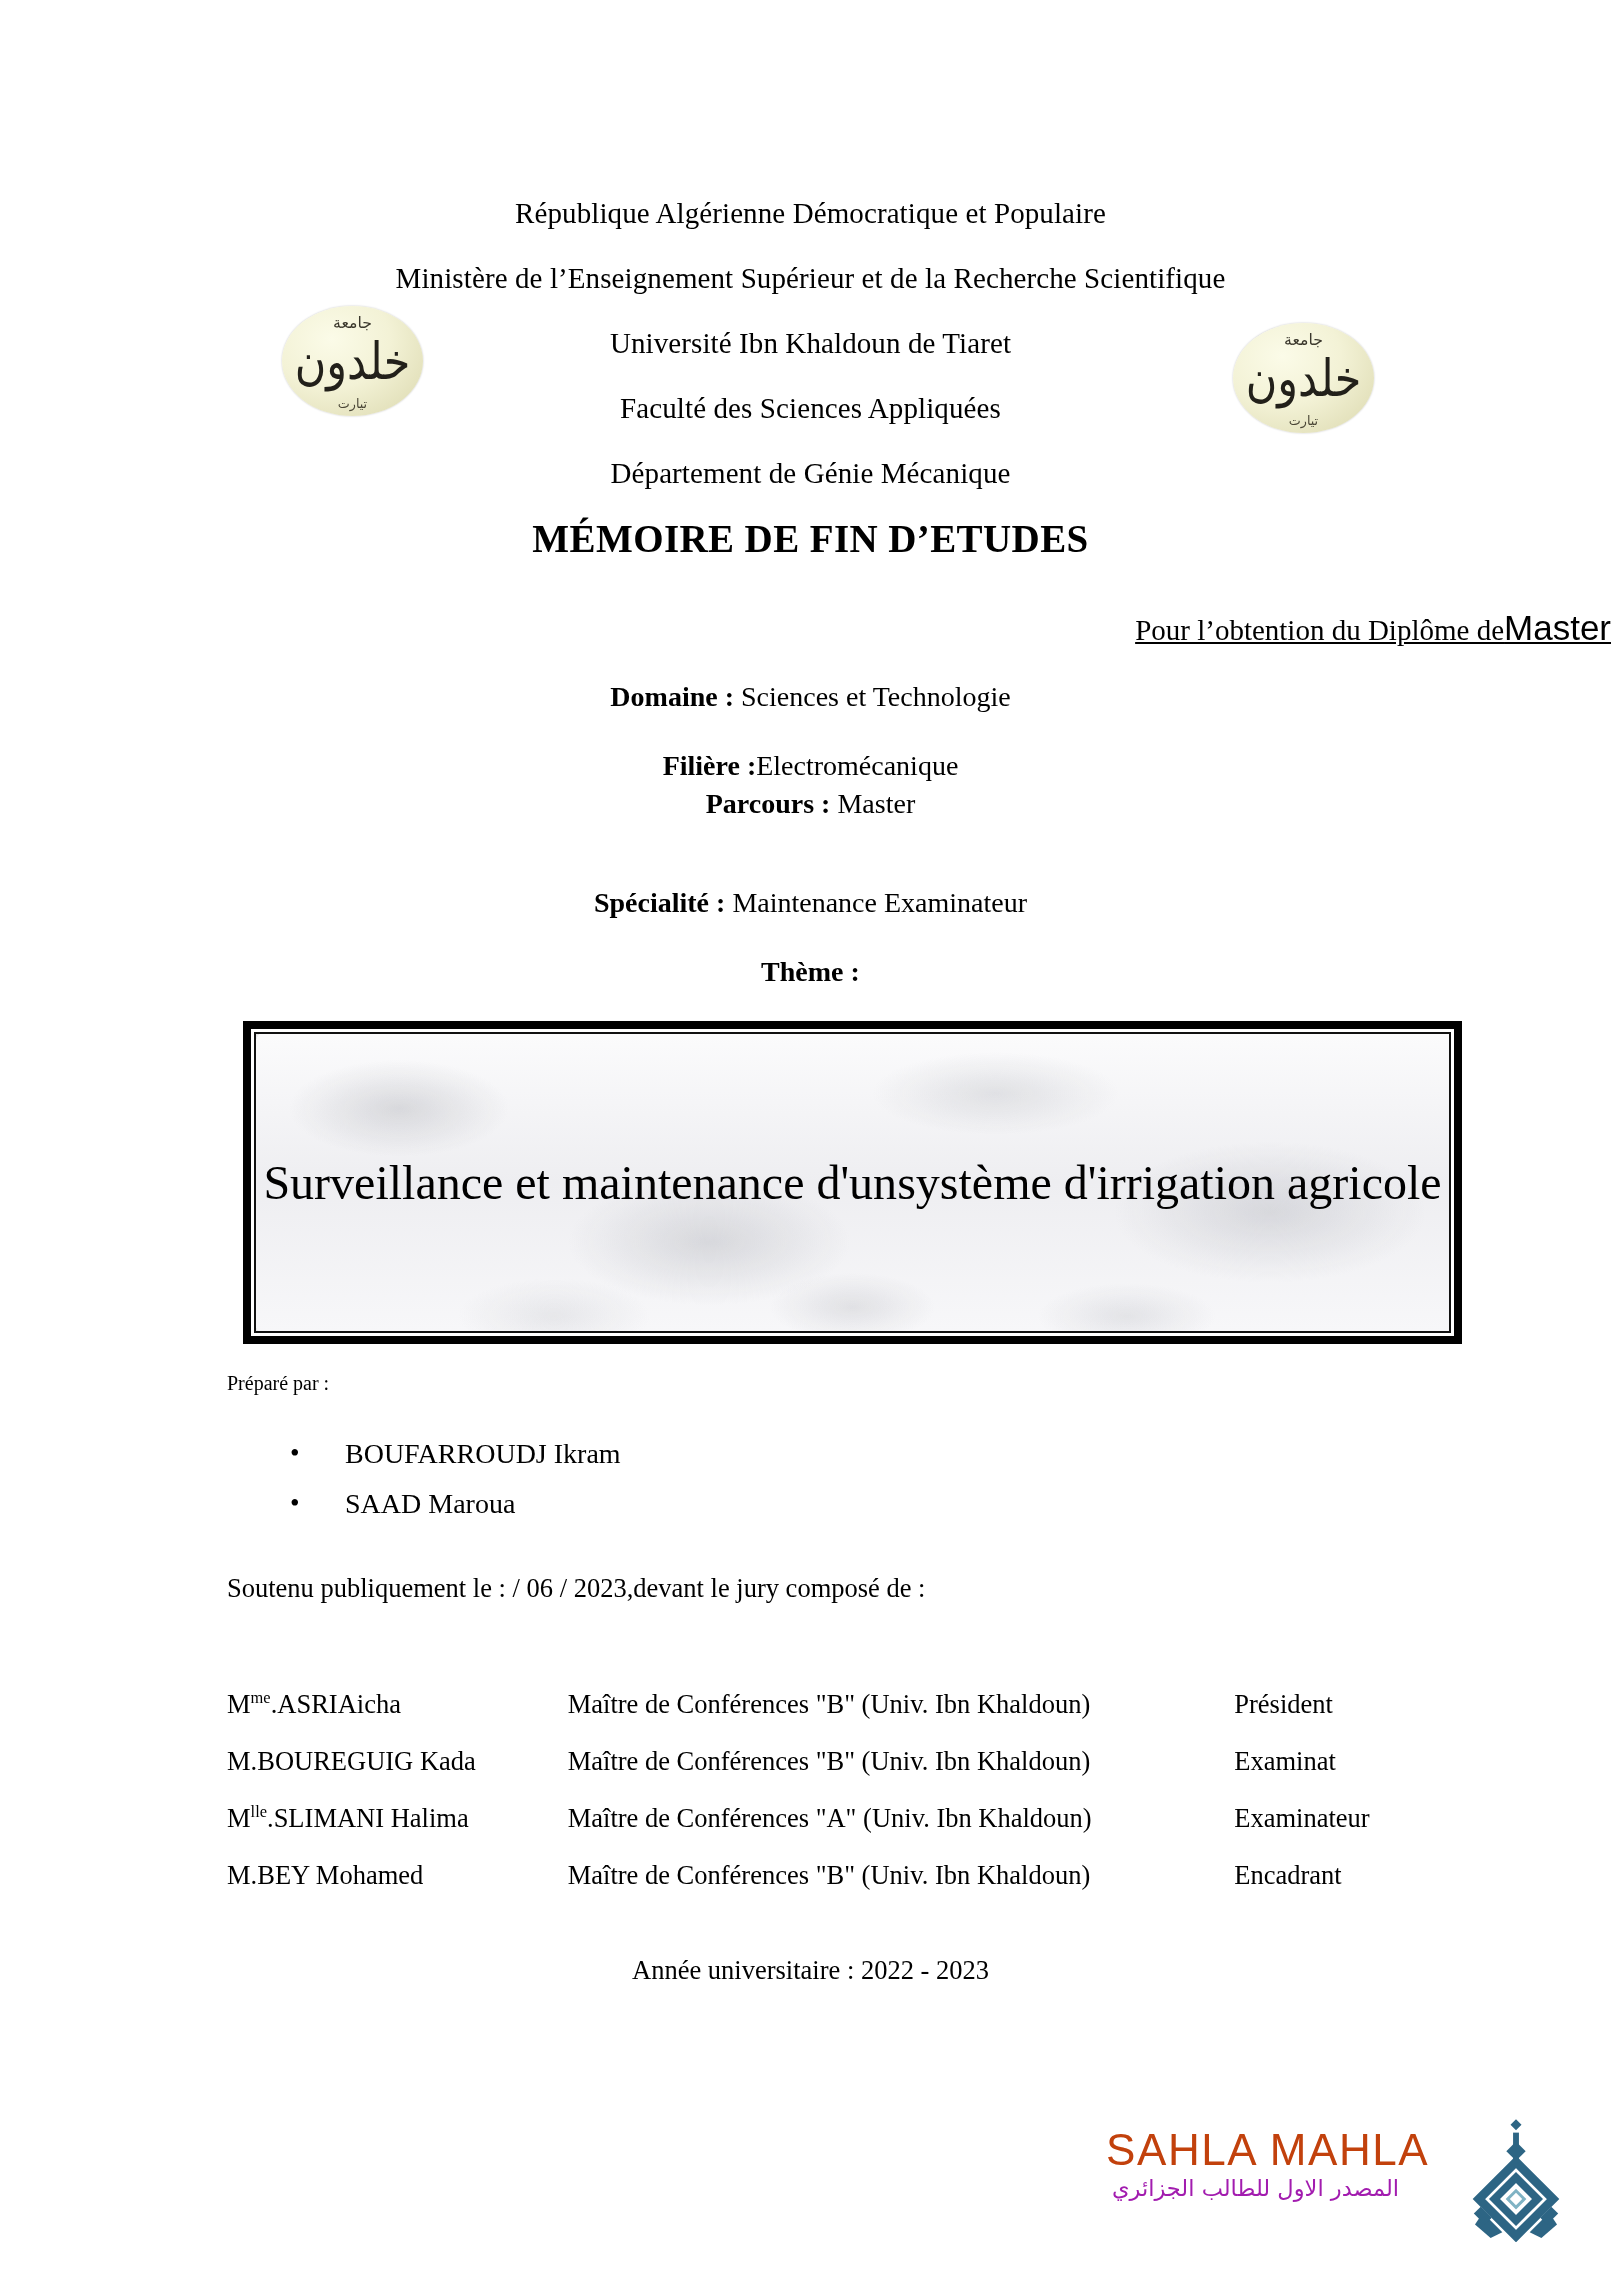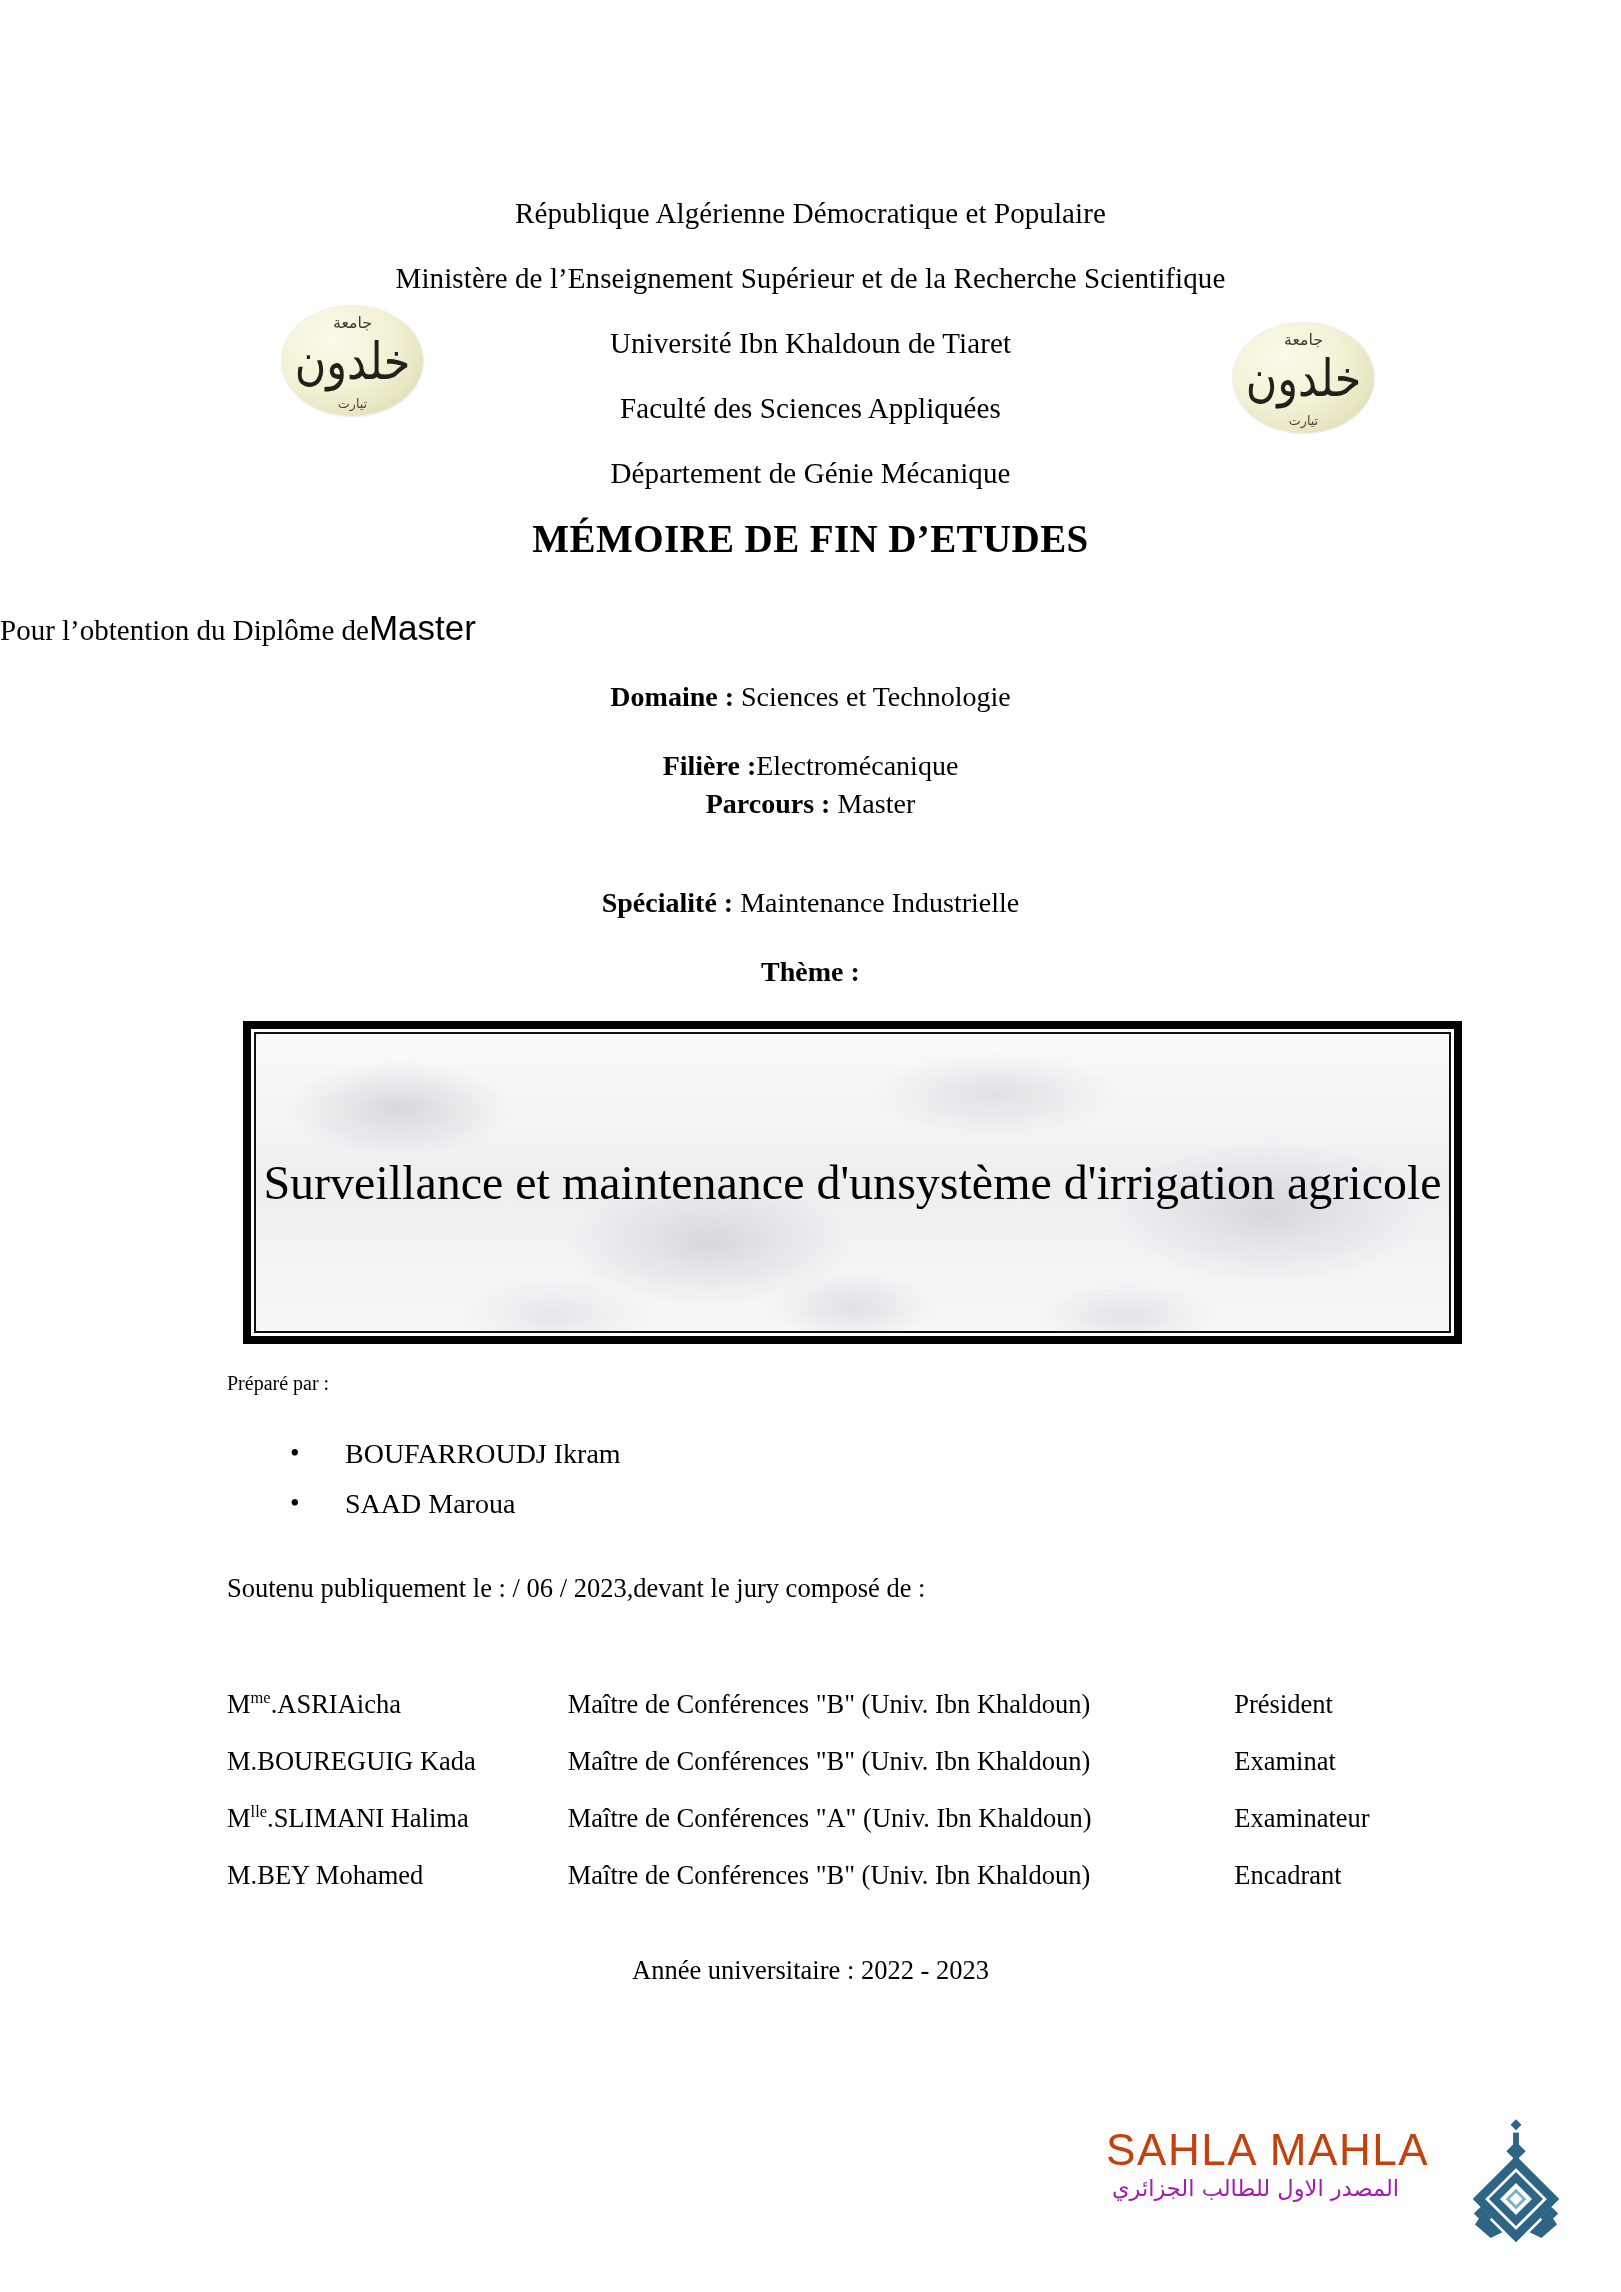--- a/index.html
+++ b/index.html
@@ -98,22 +98,23 @@
     font-weight: bold;
     font-size: 39px;
     letter-spacing: 0.4px;
   }
 
   .diplome {
     position: absolute;
     left: 0;
     right: 10px;
     top: 608px;
-    text-align: left;
+    text-align: right;
     font-size: 29px;
+    text-decoration: underline;
   }
   .diplome .master {
     font-family: "Liberation Sans", "DejaVu Sans", sans-serif;
     font-size: 35px;
   }
 
   .meta-line {
     position: absolute;
     left: 0;
     right: 0;
@@ -317,21 +318,21 @@
   <div class="meta-line ml-domaine">
     <b>Domaine : </b><span>Sciences et Technologie</span>
   </div>
   <div class="meta-line ml-filiere">
     <b>Filière :</b><span>Electromécanique</span>
   </div>
   <div class="meta-line ml-parcours">
     <b>Parcours : </b><span>Master</span>
   </div>
   <div class="meta-line ml-specialite">
-    <b>Spécialité : </b><span>Maintenance Industrielle</span>
+    <b>Spécialité : </b><span>Maintenance Examinateur</span>
   </div>
   <div class="meta-line ml-theme">Thème :</div>
 
   <div class="theme-box">
     <div class="theme-inner">
       <div class="theme-text">Surveillance et maintenance d'un</div>
       <div class="theme-text">système d'irrigation agricole</div>
     </div>
   </div>
 

